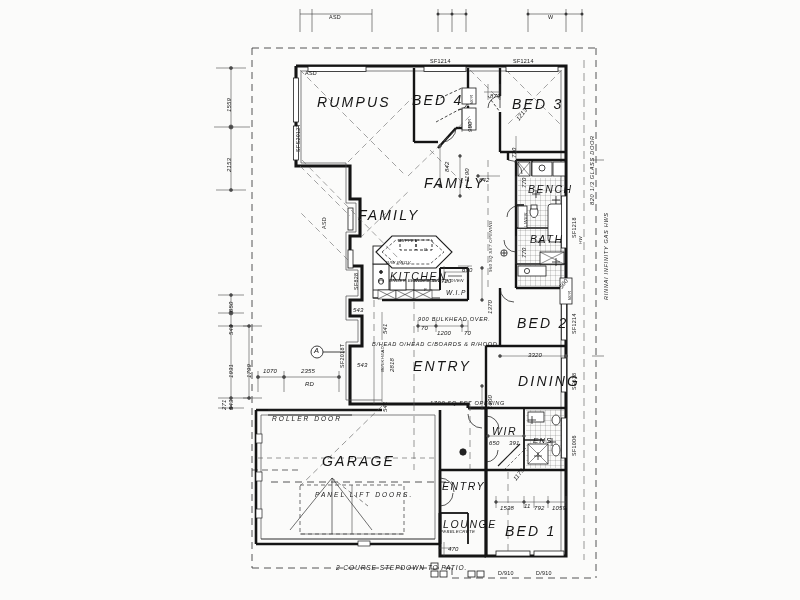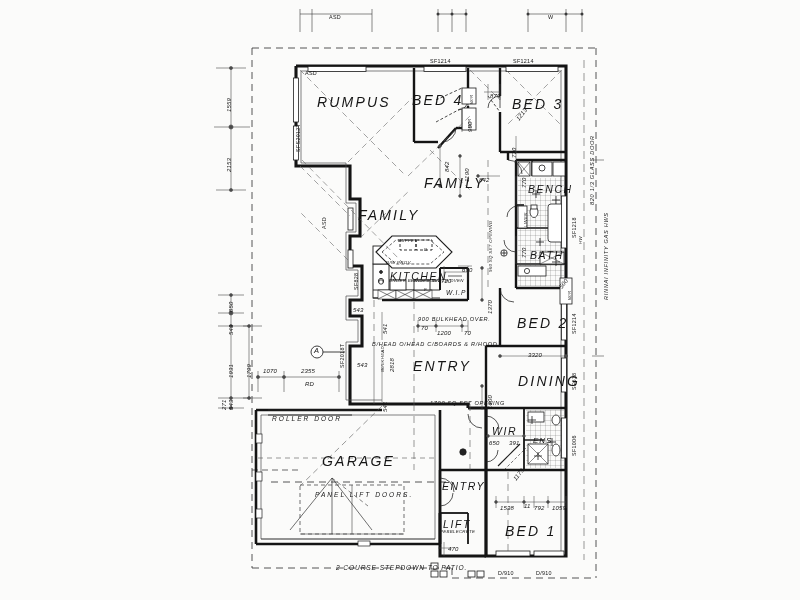--- a/index.html
+++ b/index.html
@@ -455,27 +455,27 @@
   </g>
 </svg>
 
 <div class="lbl room" style="left:317px;top:95px"><span>RUMPUS</span></div>
 <div class="lbl room" style="left:412px;top:93px"><span>BED 4</span></div>
 <div class="lbl room" style="left:512px;top:97px"><span>BED 3</span></div>
 <div class="lbl room" style="left:424px;top:176px"><span>FAMILY</span></div>
 <div class="lbl room" style="left:358px;top:208px"><span>FAMILY</span></div>
 <div class="lbl room sm" style="left:390px;top:271px"><span>KITCHEN</span></div>
 <div class="lbl room sm" style="left:528px;top:184px"><span>BENCH</span></div>
-<div class="lbl room sm" style="left:530px;top:250px"><span>BATH</span></div>
+<div class="lbl room sm" style="left:530px;top:234px"><span>BATH</span></div>
 <div class="lbl room" style="left:517px;top:316px"><span>BED 2</span></div>
 <div class="lbl room" style="left:413px;top:359px"><span>ENTRY</span></div>
 <div class="lbl room" style="left:518px;top:374px"><span>DINING</span></div>
 <div class="lbl room" style="left:322px;top:454px"><span>GARAGE</span></div>
 <div class="lbl room sm" style="left:442px;top:481px"><span>ENTRY</span></div>
-<div class="lbl room sm" style="left:443px;top:519px"><span>LIFT</span></div>
+<div class="lbl room sm" style="left:443px;top:519px"><span>LOUNGE</span></div>
 <div class="lbl room sm" style="left:492px;top:426px"><span>WIR</span></div>
 <div class="lbl room xs" style="left:533px;top:437px"><span>ENS</span></div>
 <div class="lbl room" style="left:505px;top:524px"><span>BED 1</span></div>
 <div class="lbl note2" style="left:446px;top:290px"><span>W.I.P</span></div>
 <div class="lbl tiny rot90" style="left:470px;top:104px"><span>W/R</span></div>
 <div class="lbl tiny rot90" style="left:468px;top:128px"><span>W/R</span></div>
 <div class="lbl tiny rot90" style="left:568px;top:300px"><span>W/R</span></div>
 <div class="lbl tiny rot90" style="left:524px;top:227px"><span>LINEN</span></div>
 
 <div class="lbl tiny" style="left:398px;top:239px"><span>BUFFET</span></div>

